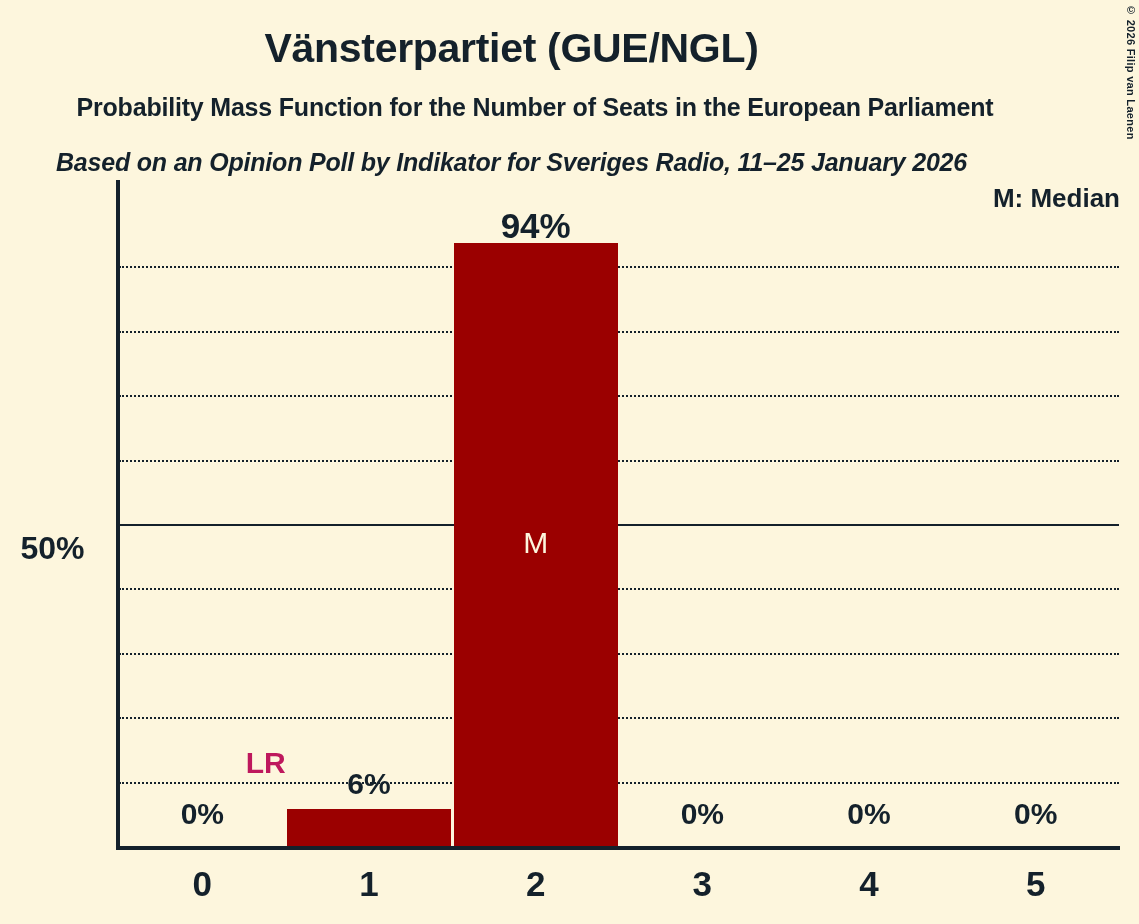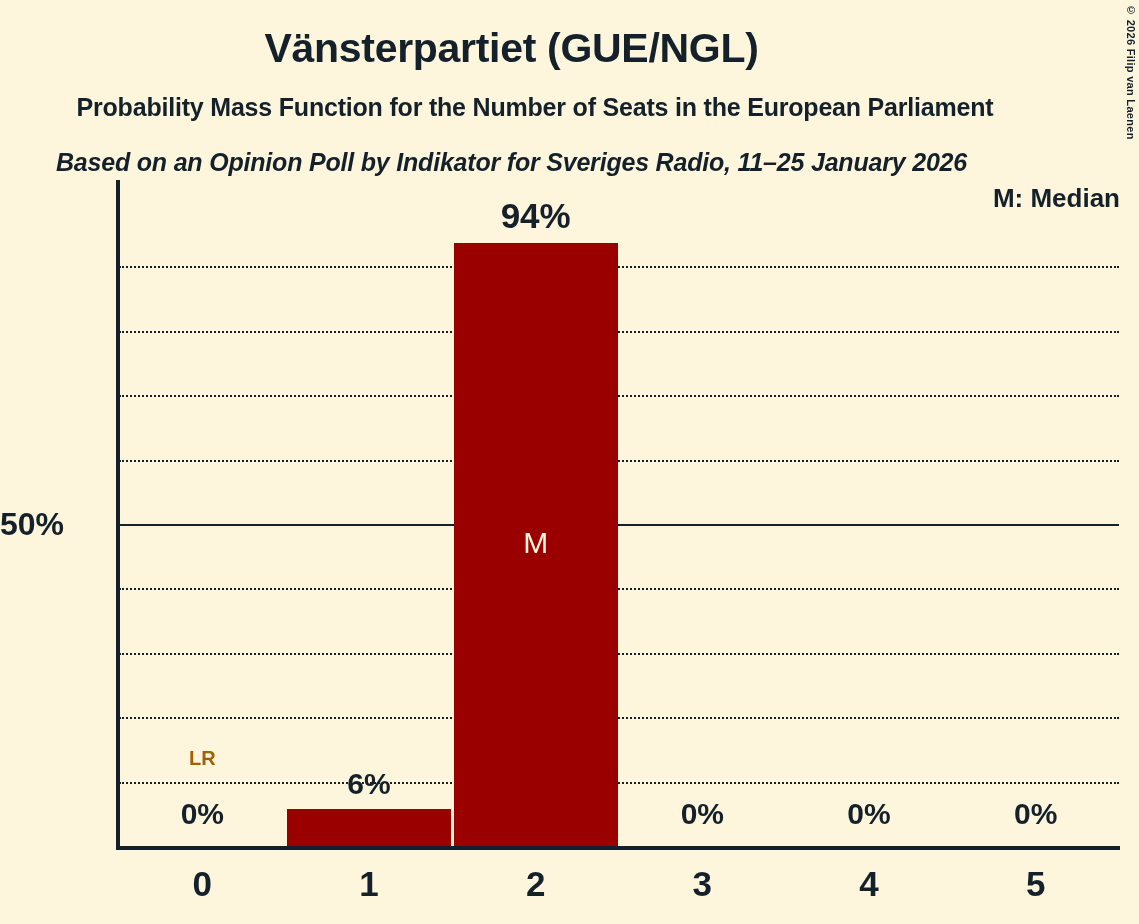--- a/index.html
+++ b/index.html
@@ -134,42 +134,43 @@
     font-weight: bold;
     color: #14212b;
     line-height: 1;
     white-space: nowrap;
   }
   .value-label.big {
     font-size: 35px;
   }
   .lr-label {
     position: absolute;
-    text-align: center;
-    font-size: 20px;
-    font-weight: bold;
-    color: #a16207;
+    text-align: right;
+    font-size: 30px;
+    font-weight: bold;
+    color: #be185d;
     line-height: 1;
   }
   .ytick-wrap {
     position: absolute;
     left: 0;
     top: 180px;
     width: 1139px;
     height: 668px;
   }
   .ytick-item {
     position: absolute;
     left: 0;
     width: 105px;
-    text-align: left;
+    text-align: center;
     font-size: 32px;
     font-weight: bold;
     line-height: 1;
     color: #14212b;
+    margin-top: 24px;
   }
 
   
   .xticks {
     position: absolute;
     left: 119px;
     top: 866px;
     width: 1000px;
     height: 45px;
   }
@@ -232,21 +233,21 @@
         <div class="gridline" style="top: 279.6px;"></div>
         <div class="gridline" style="top: 215.2px;"></div>
         <div class="gridline" style="top: 150.8px;"></div>
         <div class="gridline" style="top: 86.4px;"></div>
       </div>
     <div id="bars">
         <div class="value-label" style="left: 0px; width: 166.667px; top: 619px;">0%</div>
         <div class="bar" style="left: 167.917px; width: 164.167px; height: 38.64px;"></div>
         <div class="value-label" style="left: 166.667px; width: 166.667px; top: 589.36px;">6%</div>
         <div class="bar" style="left: 334.583px; width: 164.167px; height: 605.36px;"></div>
-        <div class="value-label big" style="left: 333.333px; width: 166.667px; top: 18px;">94%</div>
+        <div class="value-label big" style="left: 333.333px; width: 166.667px; top: 28px;">94%</div>
         <div class="value-label" style="left: 500px; width: 166.667px; top: 619px;">0%</div>
         <div class="value-label" style="left: 666.667px; width: 166.667px; top: 619px;">0%</div>
         <div class="value-label" style="left: 833.333px; width: 166.667px; top: 619px;">0%</div>
         <div class="lr-label" style="left: 0px; width: 166.667px; top: 568px;">LR</div>
         <div class="bar-median-letter" style="left: 333.333px; width: 166.667px; top: 348.32px;">M</div>
       </div>
     <div class="axis-y"></div>
     <div class="axis-x"></div>
   </div>
 

